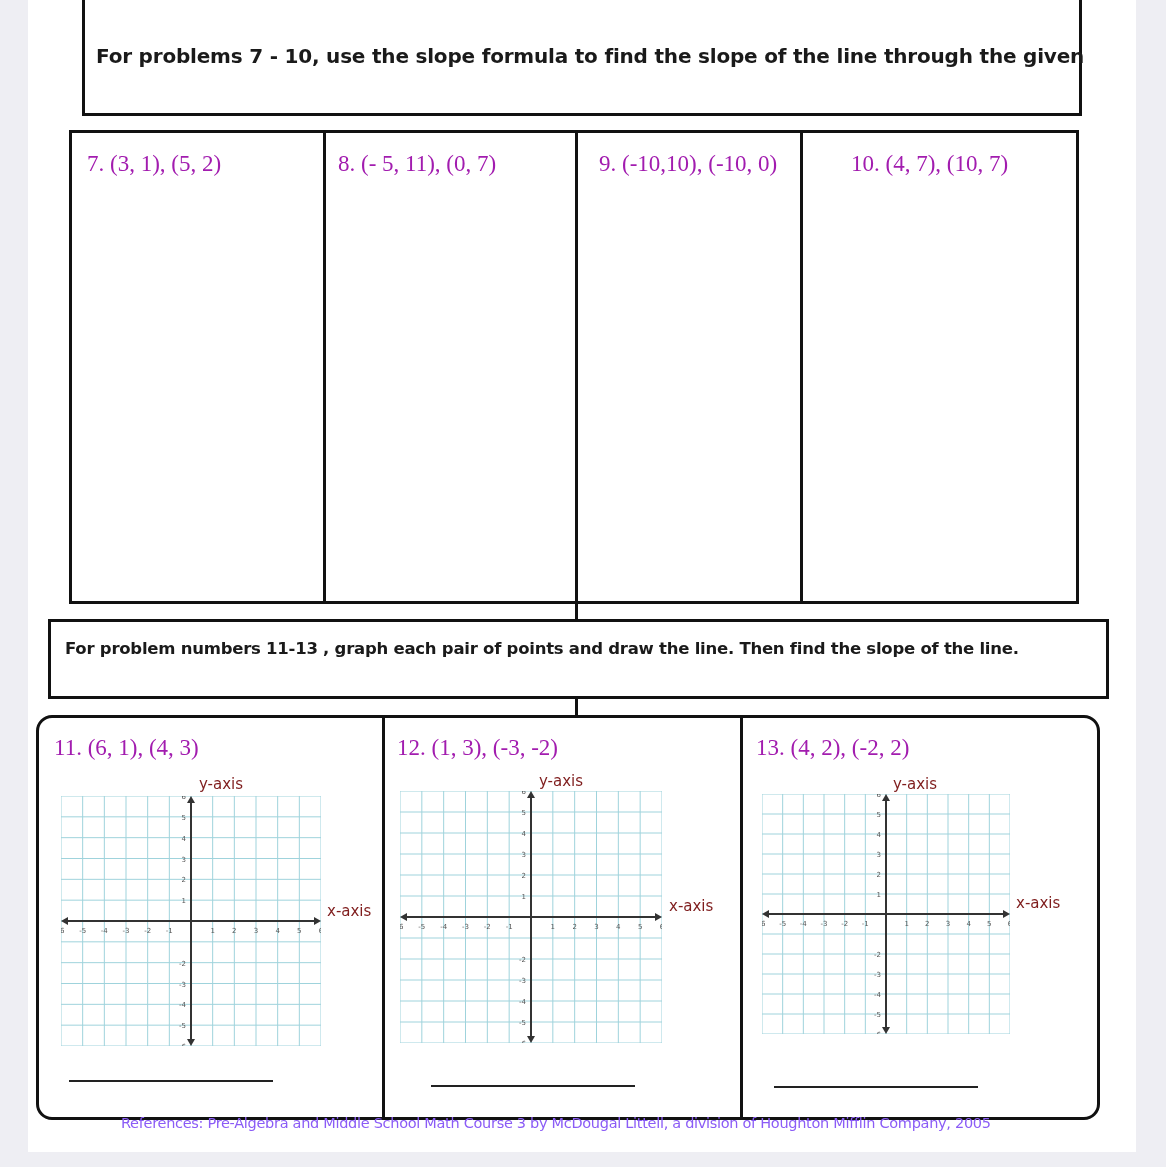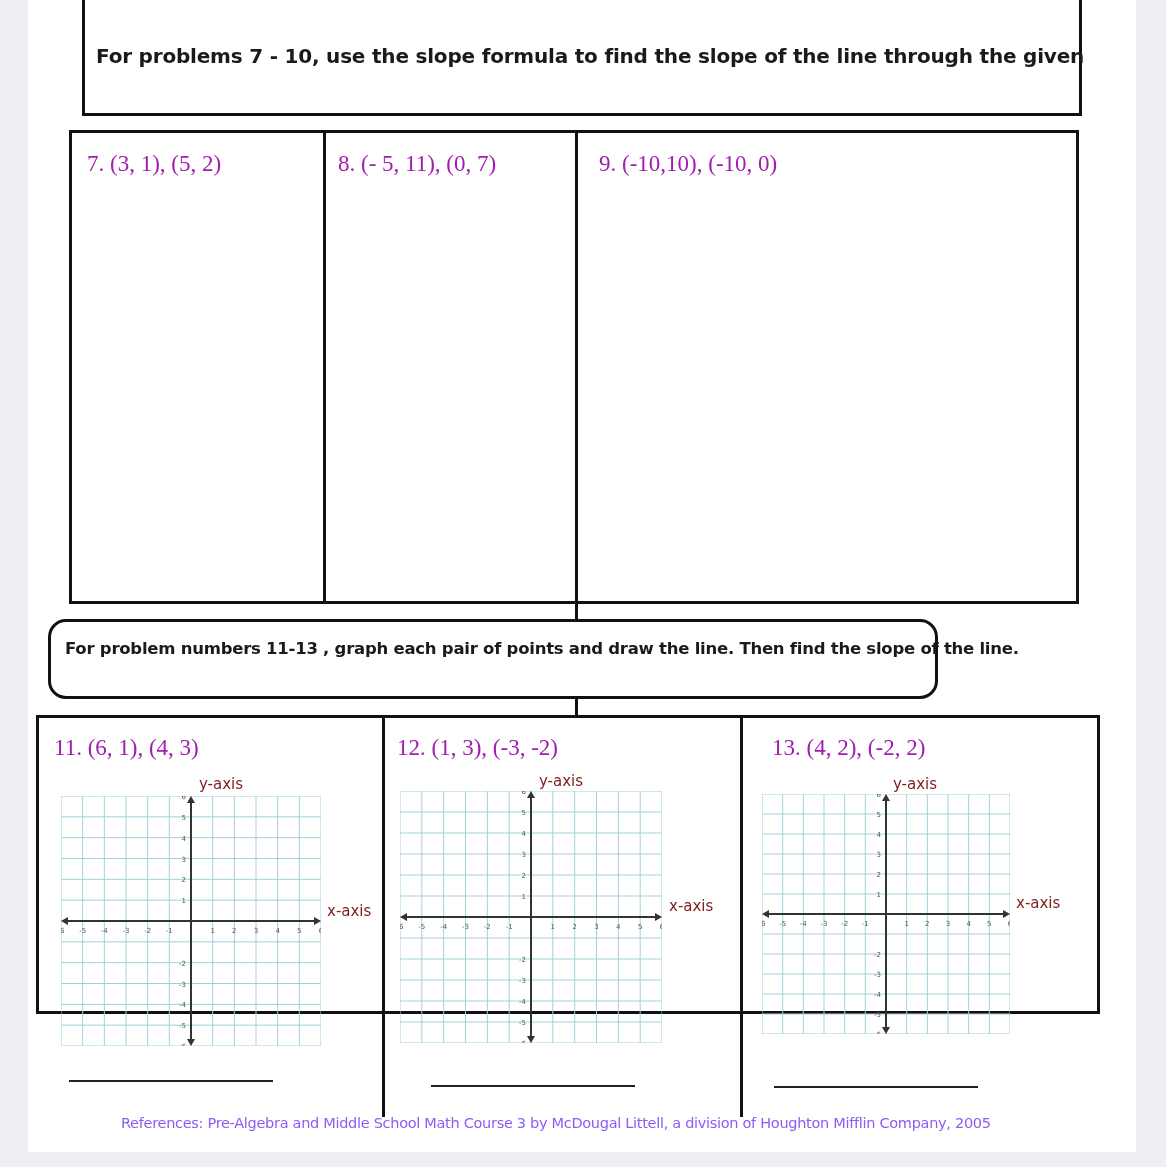--- a/index.html
+++ b/index.html
@@ -47,27 +47,30 @@
 <div class="box" style="left:69px; top:130px; width:1010px; height:474px;">
   <div class="cell" style="left:0; top:0; width:254px; height:468px;">
     <div class="prob" style="left:15px; top:18px;">7. (3, 1), (5, 2)</div>
   </div>
   <div class="cell" style="left:254px; top:0; width:252px; height:592px;">
     <div class="prob" style="left:12px; top:18px;">8. (- 5, 11), (0, 7)</div>
   </div>
   <div class="cell" style="left:504px; top:0; width:216px; height:468px;margin-left:11px;">
     <div class="prob" style="left:12px; top:18px;">9. (-10,10), (-10, 0)</div>
   </div>
-</div>
-
-<div class="box" style="left:48px; top:619px; width:890px; height:80px;border-radius:18px;">
+  <div class="cell" style="left:767px; top:0; width:237px; height:468px; border-right:none;">
+    <div class="prob" style="left:12px; top:18px;">10. (4, 7), (10, 7)</div>
+  </div>
+</div>
+
+<div class="box" style="left:48px; top:619px; width:1061px; height:80px;">
   <div class="instr" style="position:absolute; left:14px; top:17px; font-size:16.5px; white-space:nowrap; letter-spacing:-0.25px;">For problem numbers 11-13 , graph each pair of points and draw the line. Then find the slope of the line.</div>
 </div>
 
-<div class="box" style="left:36px; top:715px; width:1064px; height:299px;">
+<div class="box" style="left:36px; top:715px; width:1064px; height:405px;border-radius:16px;">
   <div class="cell" style="left:0; top:0; width:346px; height:399px;">
     <div class="prob" style="left:15px; top:17px;">11. (6, 1), (4, 3)</div>
     <div class="axis-label" style="left:160px; top:57px;">y-axis</div>
     <div class="axis-label" style="left:288px; top:184px;">x-axis</div>
     <svg class="graph graph-grid" style="left:22px; top:78px;" width="260" height="250">
         <line x1="0" y1="0" x2="0" y2="250" stroke="#9fd3dc" stroke-width="1"></line>
         <line x1="0" y1="0" x2="260" y2="0" stroke="#9fd3dc" stroke-width="1"></line>
         <line x1="21.666666666666668" y1="0" x2="21.666666666666668" y2="250" stroke="#9fd3dc" stroke-width="1"></line>
         <line x1="0" y1="20.833333333333332" x2="260" y2="20.833333333333332" stroke="#9fd3dc" stroke-width="1"></line>
         <line x1="43.333333333333336" y1="0" x2="43.333333333333336" y2="250" stroke="#9fd3dc" stroke-width="1"></line>
@@ -181,21 +184,21 @@
         <text x="126" y="108" font-size="7" fill="#555" text-anchor="end" font-family="DejaVu Sans, sans-serif">1</text>
         <text x="126" y="171" font-size="7" fill="#555" text-anchor="end" font-family="DejaVu Sans, sans-serif">-2</text>
         <text x="126" y="192" font-size="7" fill="#555" text-anchor="end" font-family="DejaVu Sans, sans-serif">-3</text>
         <text x="126" y="213" font-size="7" fill="#555" text-anchor="end" font-family="DejaVu Sans, sans-serif">-4</text>
         <text x="126" y="234" font-size="7" fill="#555" text-anchor="end" font-family="DejaVu Sans, sans-serif">-5</text>
         <text x="126" y="255" font-size="7" fill="#555" text-anchor="end" font-family="DejaVu Sans, sans-serif">-6</text>
       </svg>
     <div class="answer-line" style="left:46px; top:367px; width:204px;"></div>
   </div>
   <div class="cell" style="left:704px; top:0; width:354px; height:399px; border-right:none;">
-    <div class="prob" style="left:29px; top:17px;">13. (4, 2), (-2, 2)</div>
+    <div class="prob" style="left:13px; top:17px;">13. (4, 2), (-2, 2)</div>
     <div class="axis-label" style="left:150px; top:57px;">y-axis</div>
     <div class="axis-label" style="left:273px; top:176px;">x-axis</div>
     <svg class="graph graph-grid" style="left:19px; top:76px;" width="248" height="240">
         <line x1="0" y1="0" x2="0" y2="240" stroke="#9fd3dc" stroke-width="1"></line>
         <line x1="0" y1="0" x2="248" y2="0" stroke="#9fd3dc" stroke-width="1"></line>
         <line x1="20.666666666666668" y1="0" x2="20.666666666666668" y2="240" stroke="#9fd3dc" stroke-width="1"></line>
         <line x1="0" y1="20" x2="248" y2="20" stroke="#9fd3dc" stroke-width="1"></line>
         <line x1="41.333333333333336" y1="0" x2="41.333333333333336" y2="240" stroke="#9fd3dc" stroke-width="1"></line>
         <line x1="0" y1="40" x2="248" y2="40" stroke="#9fd3dc" stroke-width="1"></line>
         <line x1="62" y1="0" x2="62" y2="240" stroke="#9fd3dc" stroke-width="1"></line>

